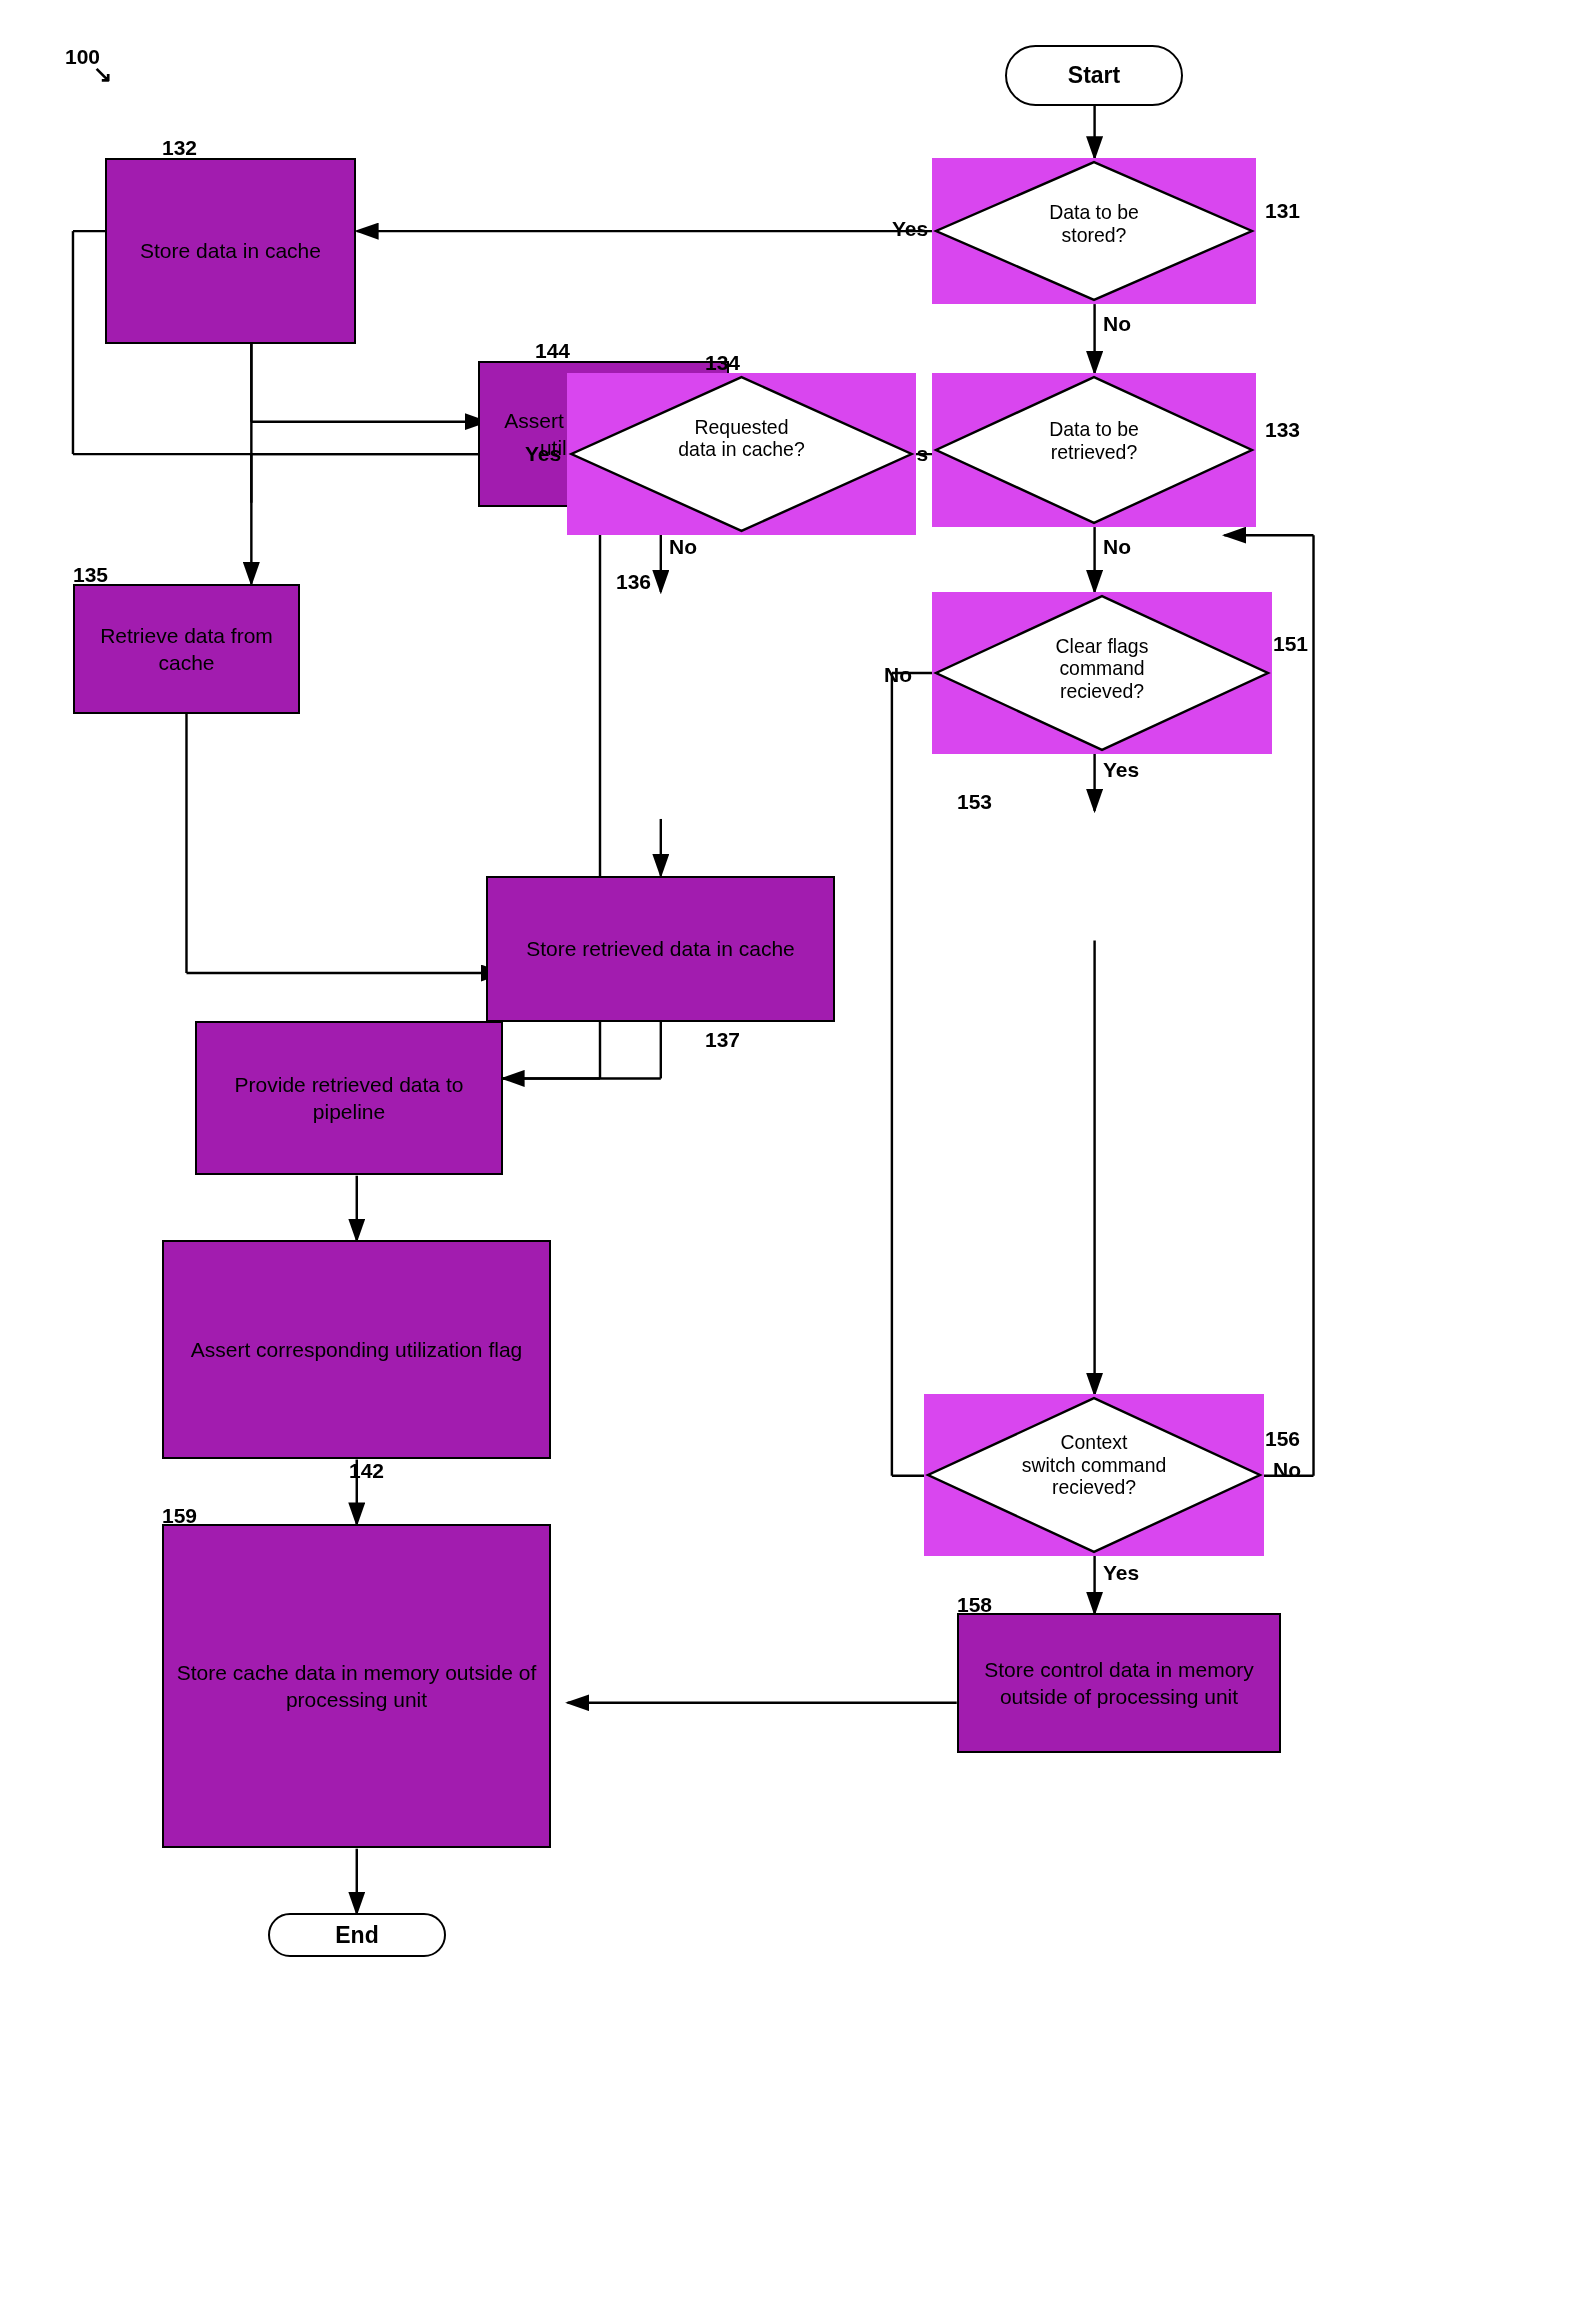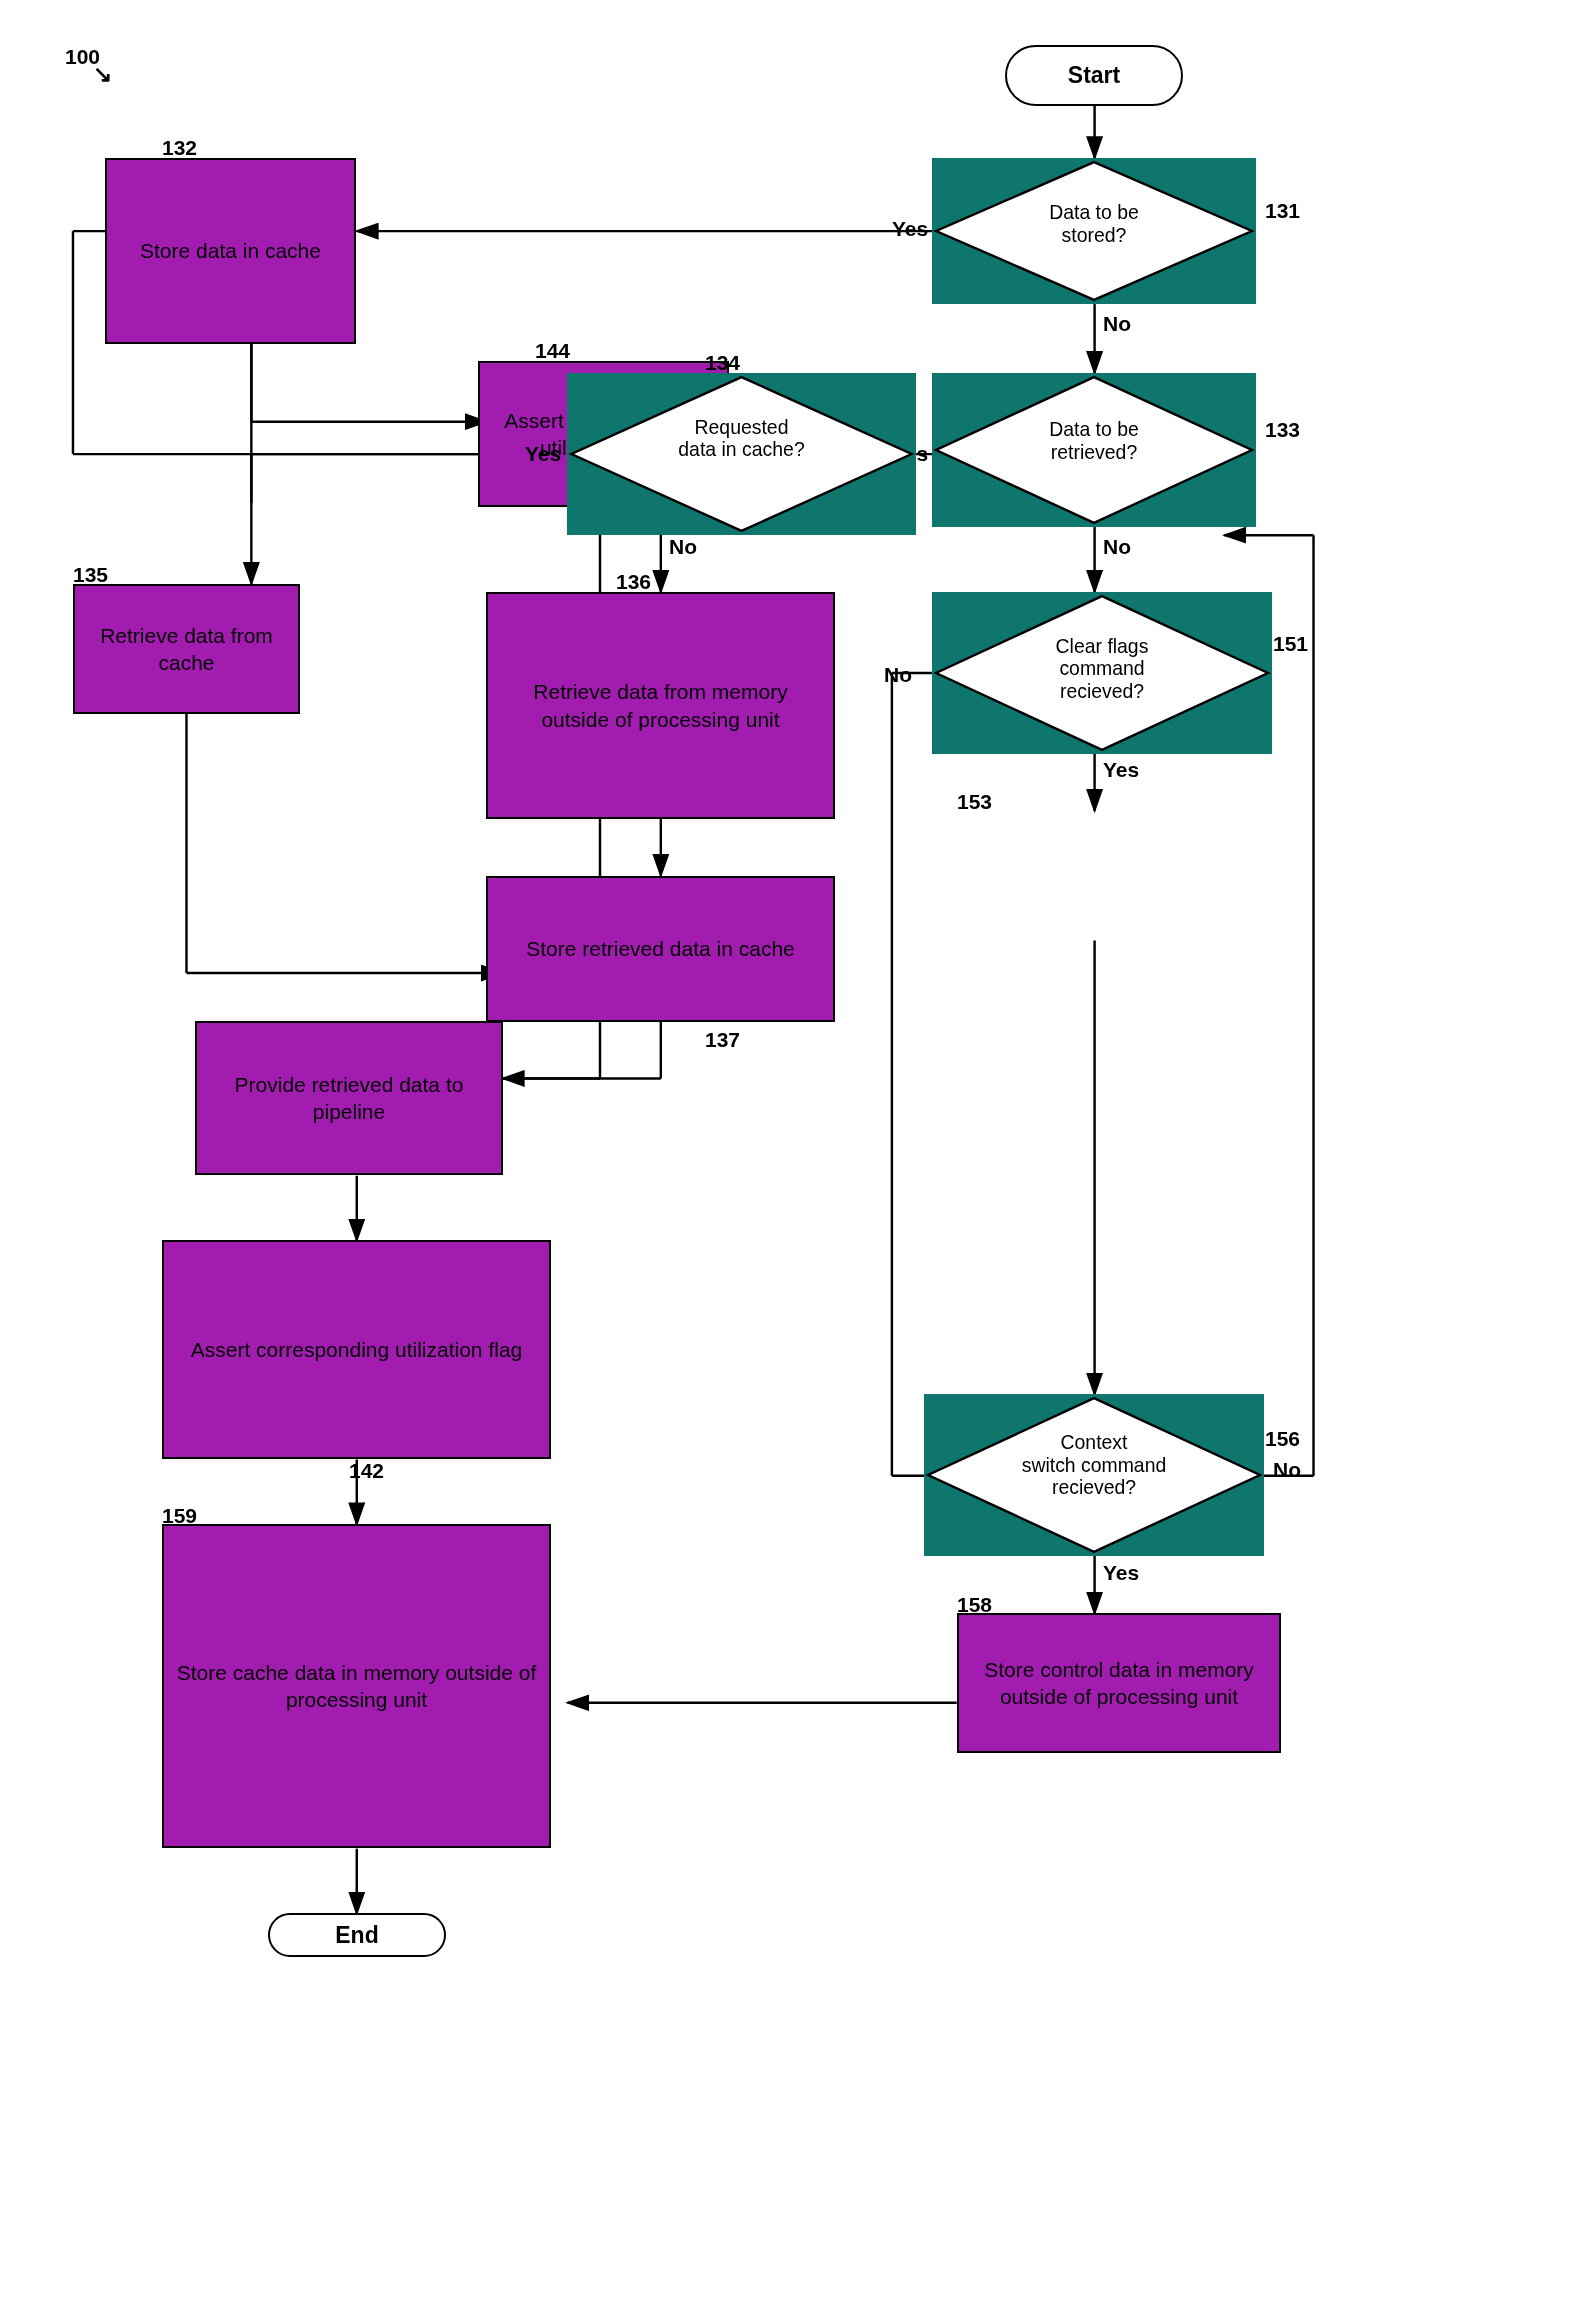--- a/index.html
+++ b/index.html
@@ -34,21 +34,21 @@
       text-align: right;
     }
     .fc-rect {
       border: 2.4px solid #000;
       background: #a21caf;
       font-size: 21px;
       padding: 6.5px 9.7px;
       line-height: 1.3;
     }
     .fc-diamond {
-      background: #0f766e;
+      background: #d946ef;
       font-size: 19.5px;
       line-height: 1.3;
     }
     .fc-label {
       position: absolute;
       font-size: 21px;
       font-weight: bold;
       color: #000;
     }
     
@@ -187,23 +187,20 @@
 
   <div class="fc-label" style="left:525px; top:442px;">Yes</div>
 
   <div class="fc-label" style="left:669px; top:535px;">No</div>
 
   <div class="fc-element fc-rect" style="left:73px; top:584px; width:227px; height:130px;">
     <span>Retrieve data from cache</span>
   </div>
   <div class="fc-label" style="left:73px; top:563px;">135</div>
 
-  <div class="fc-element fc-rect" style="left:486px; top:592px; width:349px; height:227px;">
-    <span>Retrieve data from memory outside of processing unit</span>
-  </div>
   <div class="fc-label" style="left:616px; top:570px;">136</div>
 
   <div class="fc-element fc-rect" style="left:486px; top:876px; width:349px; height:146px;">
     <span>Store retrieved data in cache</span>
   </div>
   <div class="fc-label" style="left:705px; top:1028px;">137</div>
 
   <div class="fc-element fc-rect" style="left:195px; top:1021px; width:308px; height:154px;">
     <span>Provide retrieved data to pipeline</span>
   </div>

